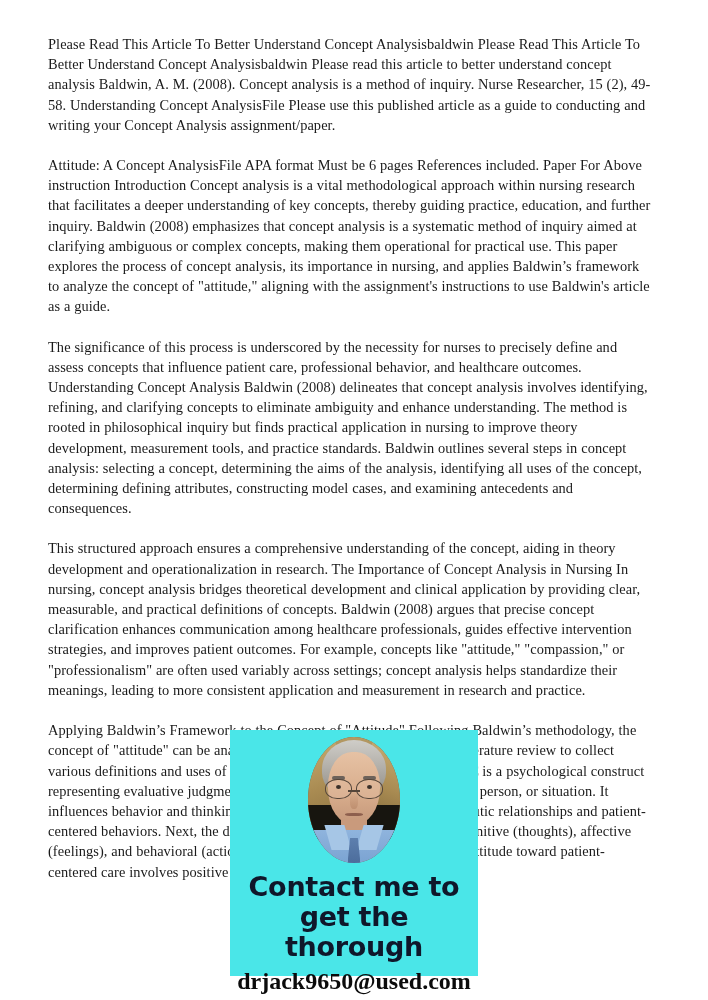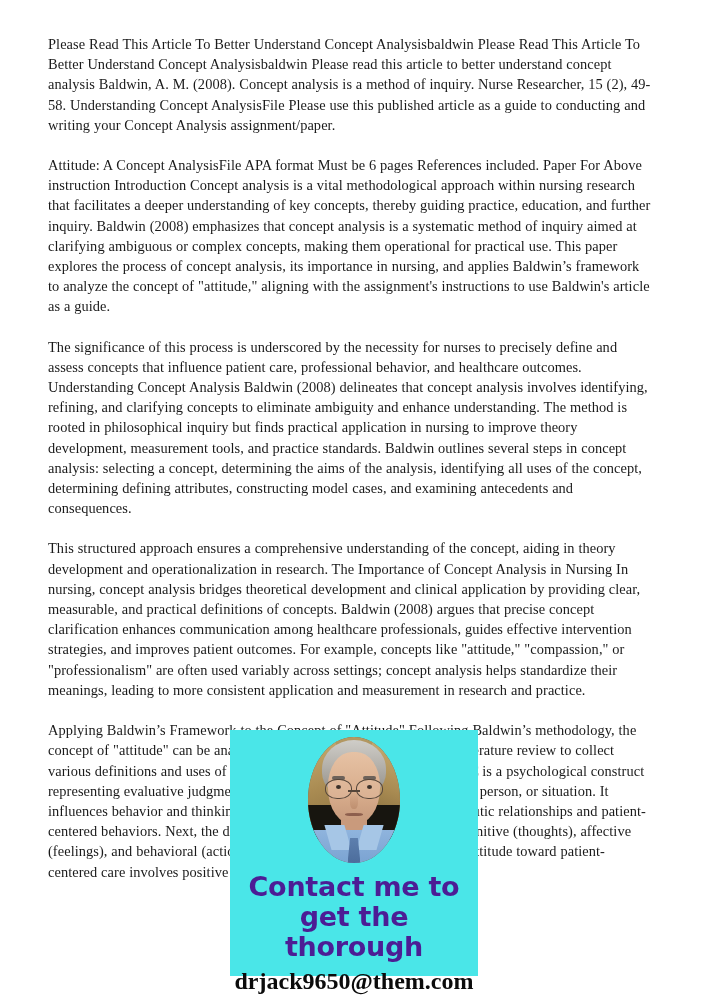--- a/index.html
+++ b/index.html
@@ -148,21 +148,21 @@
     background: linear-gradient(180deg, #5d7fae 0%, #4c6d9c 100%);
     clip-path: polygon(20% 0, 80% 0, 100% 100%, 0 100%);
   }
 
   #contact-headline {
     margin-top: 9px;
     font-family: "DejaVu Sans", "Liberation Sans", sans-serif;
     font-weight: 700;
     font-size: 27px;
     line-height: 30px;
-    color: #4c1d95;
+    color: #0f172a;
     text-align: center;
     letter-spacing: -0.01em;
   }
   #contact-headline .headline-line { display: block; }
 
   #contact-email {
     margin-top: 6px;
     font-family: "Liberation Serif", "DejaVu Serif", serif;
     font-weight: 700;
     font-size: 24px;
@@ -209,17 +209,17 @@
       <div class="collar-l"></div>
       <div class="collar-r"></div>
       <div class="tie"></div>
     </div>
 
     <div id="contact-headline">
       <span class="headline-line">Contact me to</span>
       <span class="headline-line">get the thorough</span>
     </div>
 
-    <div id="contact-email">drjack9650@them.com</div>
+    <div id="contact-email">drjack9650@used.com</div>
 
   </div>
 
 </div>
 
 </body></html>

